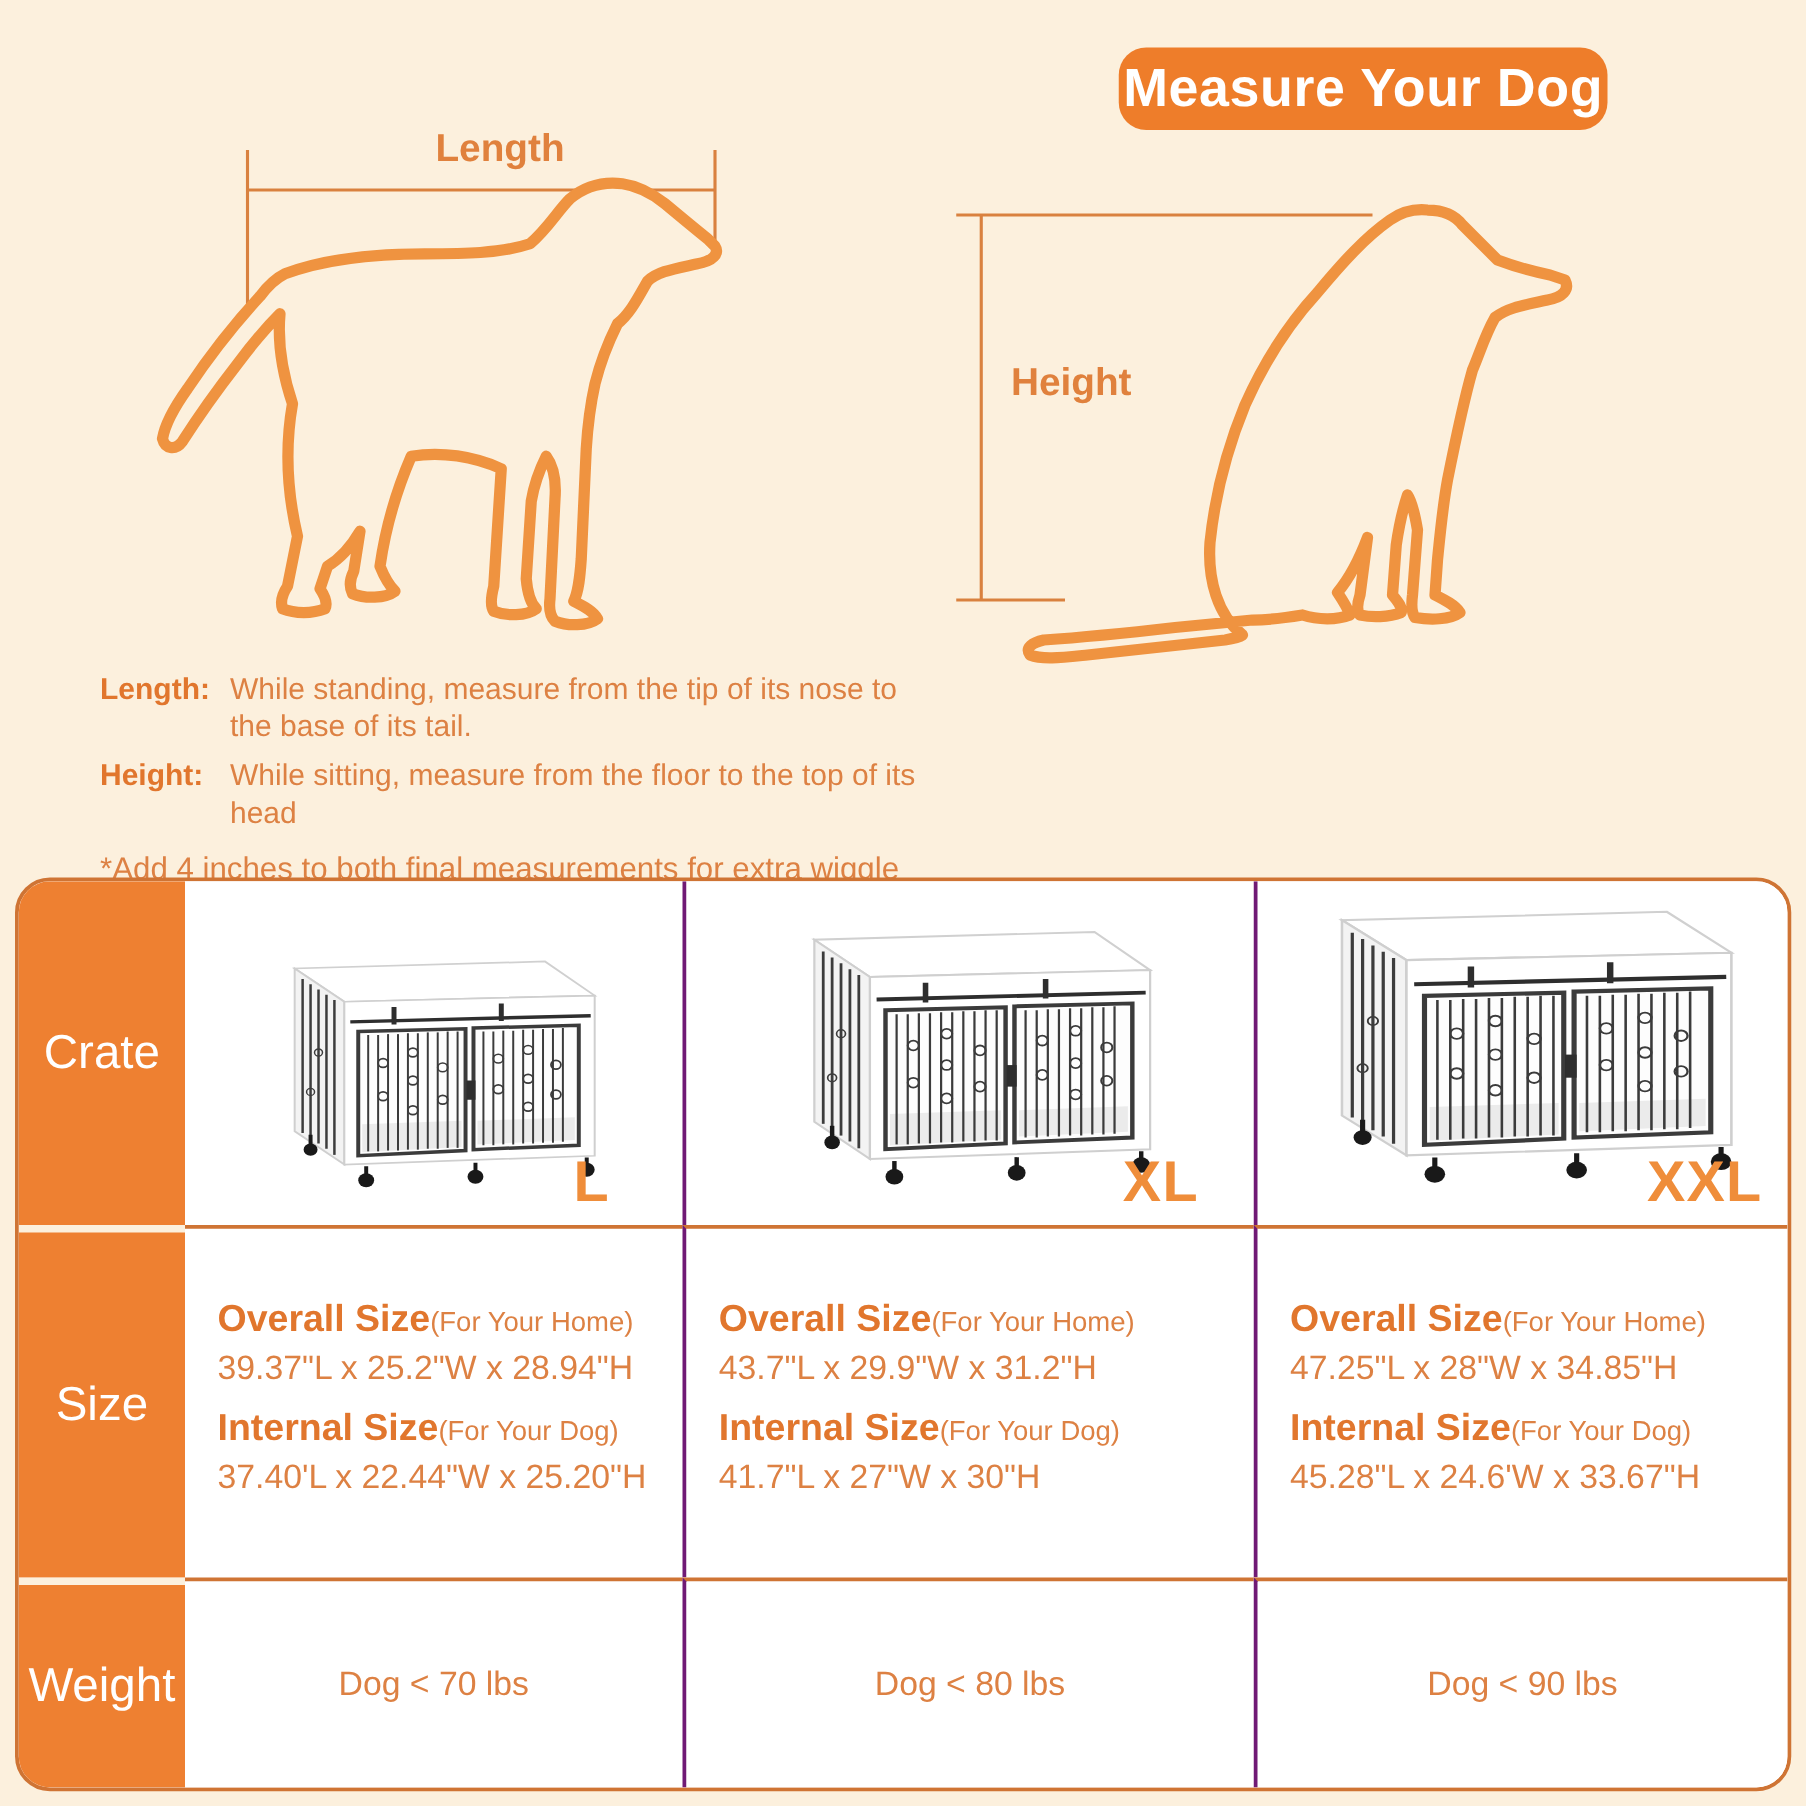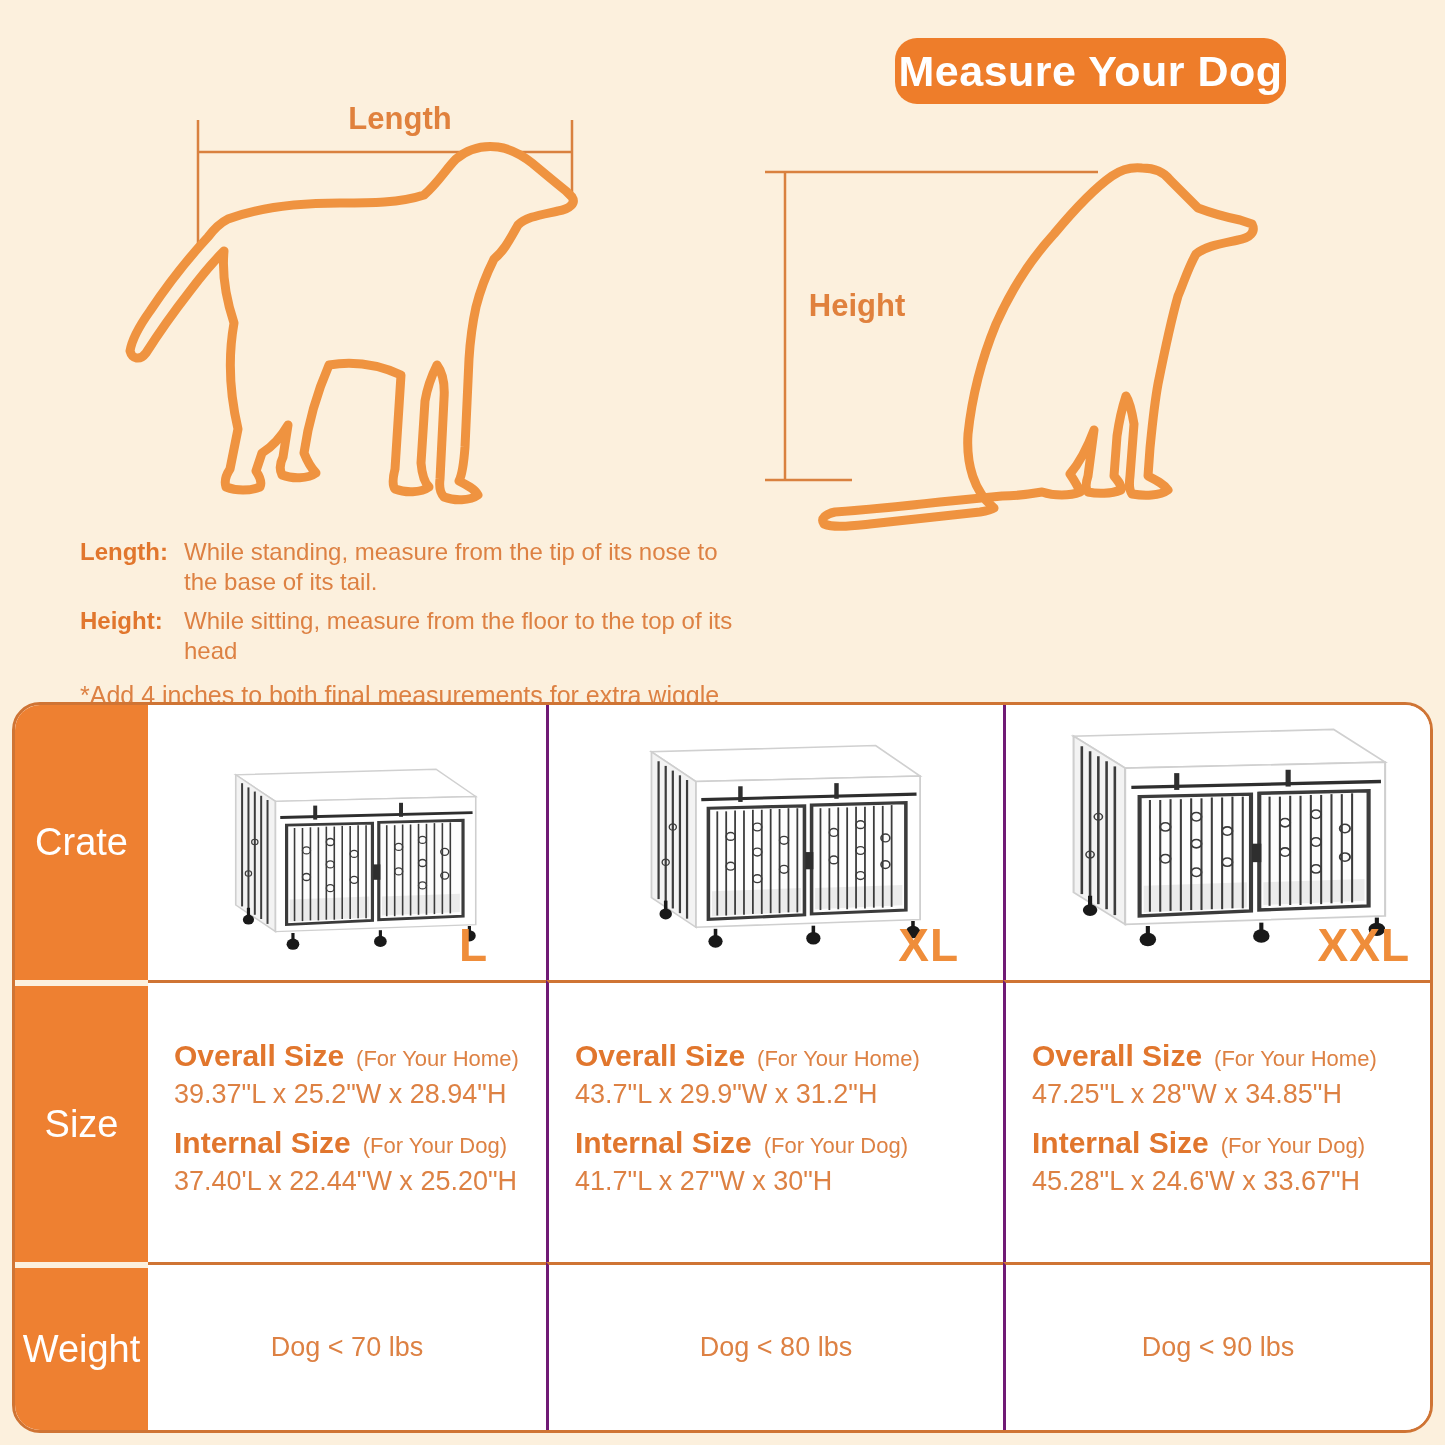--- a/index.html
+++ b/index.html
@@ -63,21 +63,21 @@
   .size-tag {
     position: absolute; bottom: 8px;
     color: #ef8d3a; font-size: 46px; font-weight: bold; letter-spacing: 1px;
   }
   .tag-l  { right: 58px; }
   .tag-xl { right: 44px; }
   .tag-xxl{ right: 20px; }
   .size-cell { padding: 56px 0 0 26px; color: #dd8143; }
   .size-heading { display: flex; align-items: baseline; margin-bottom: 6px; }
   .size-heading .h1 { font-size: 30px; font-weight: bold; color: #e1762d; }
-  .size-heading .sub { font-size: 22px; margin-left: 12px; }
+  .size-heading .sub { font-size: 22px; }
   .size-value { font-size: 27px; margin-bottom: 16px; }
   .weight-cell {
     display: flex; align-items: center; justify-content: center;
     color: #dd8143; font-size: 27px;
   }
   svg { display: block; }
 </style>
 </head>
 <body>
 

